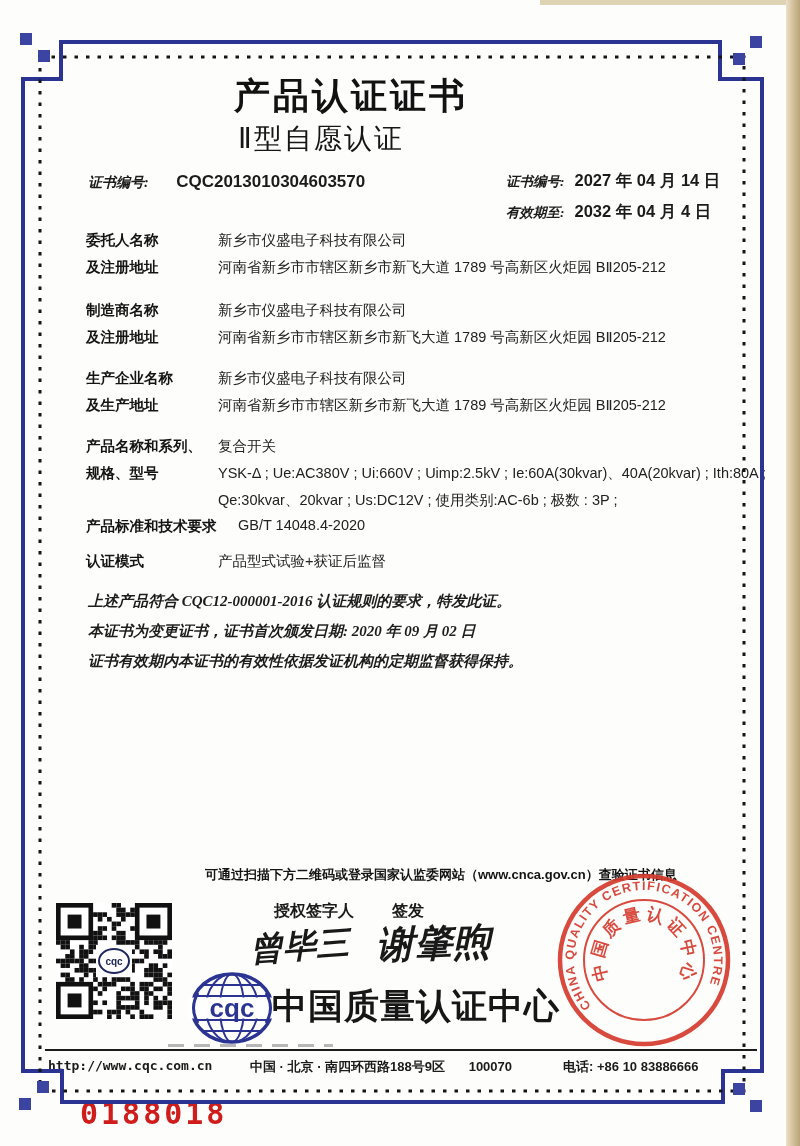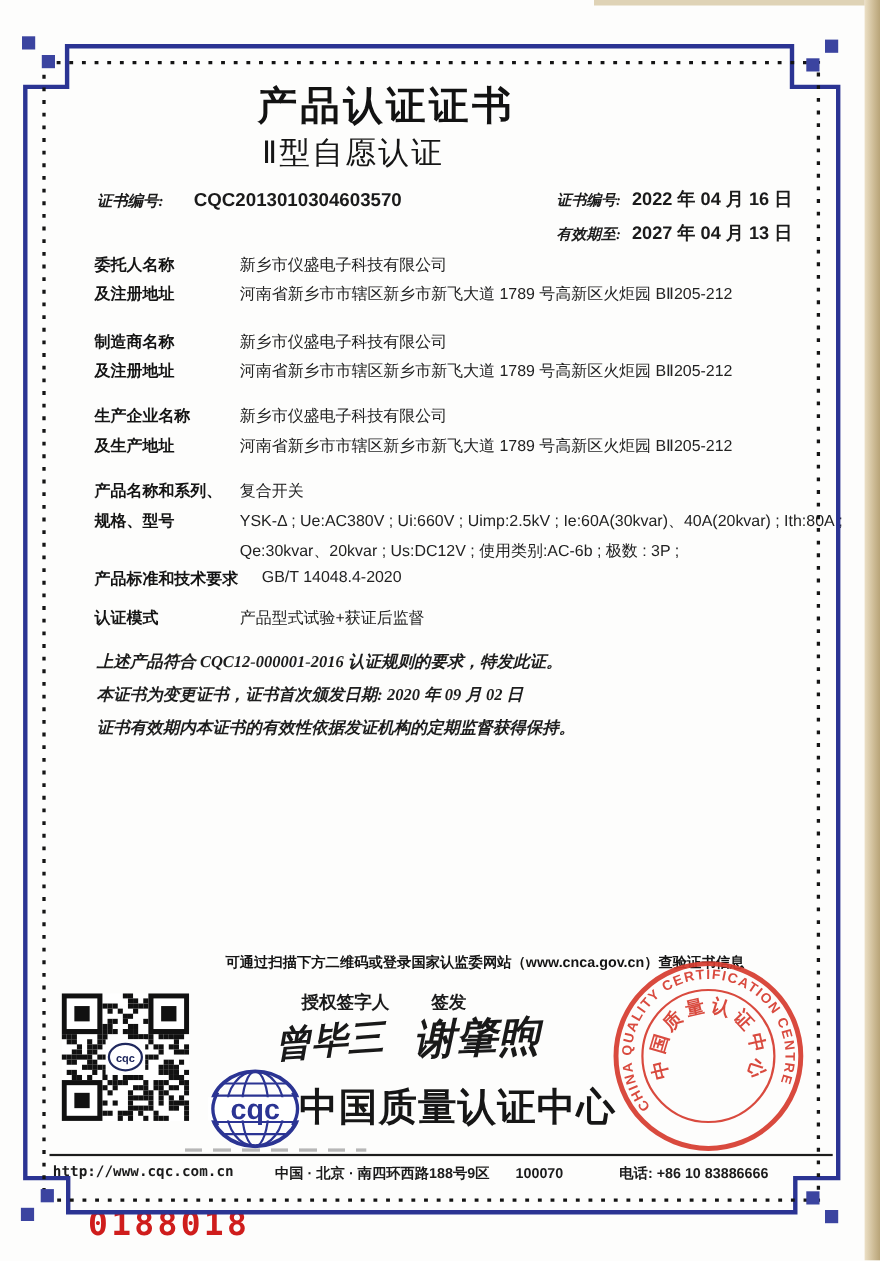--- a/index.html
+++ b/index.html
@@ -81,25 +81,25 @@
 <div class="abs subtitle">Ⅱ型自愿认证</div>
 
 <div class="abs certno kai">
   <span class="lab">证书编号:</span>
   <span class="val">CQC2013010304603570</span>
 </div>
 
 <div class="abs dates kai">
   <div class="line">
     <span class="lab">证书编号:</span>
-    <span class="val">2022 年 04 月 16 日</span>
+    <span class="val">2027 年 04 月 14 日</span>
   </div>
   <div class="line">
     <span class="lab">有效期至:</span>
-    <span class="val">2027 年 04 月 13 日</span>
+    <span class="val">2032 年 04 月 4 日</span>
   </div>
 </div>
 
 <div class="abs flabel" style="top:231px">委托人名称</div>
 <div class="abs flabel" style="top:258px">及注册地址</div>
 <div class="abs fvalue" style="top:231px">新乡市仪盛电子科技有限公司</div>
 <div class="abs fvalue" style="top:258px">河南省新乡市市辖区新乡市新飞大道 1789 号高新区火炬园 BⅡ205-212</div>
 
 <div class="abs flabel" style="top:301px">制造商名称</div>
 <div class="abs flabel" style="top:328px">及注册地址</div>

